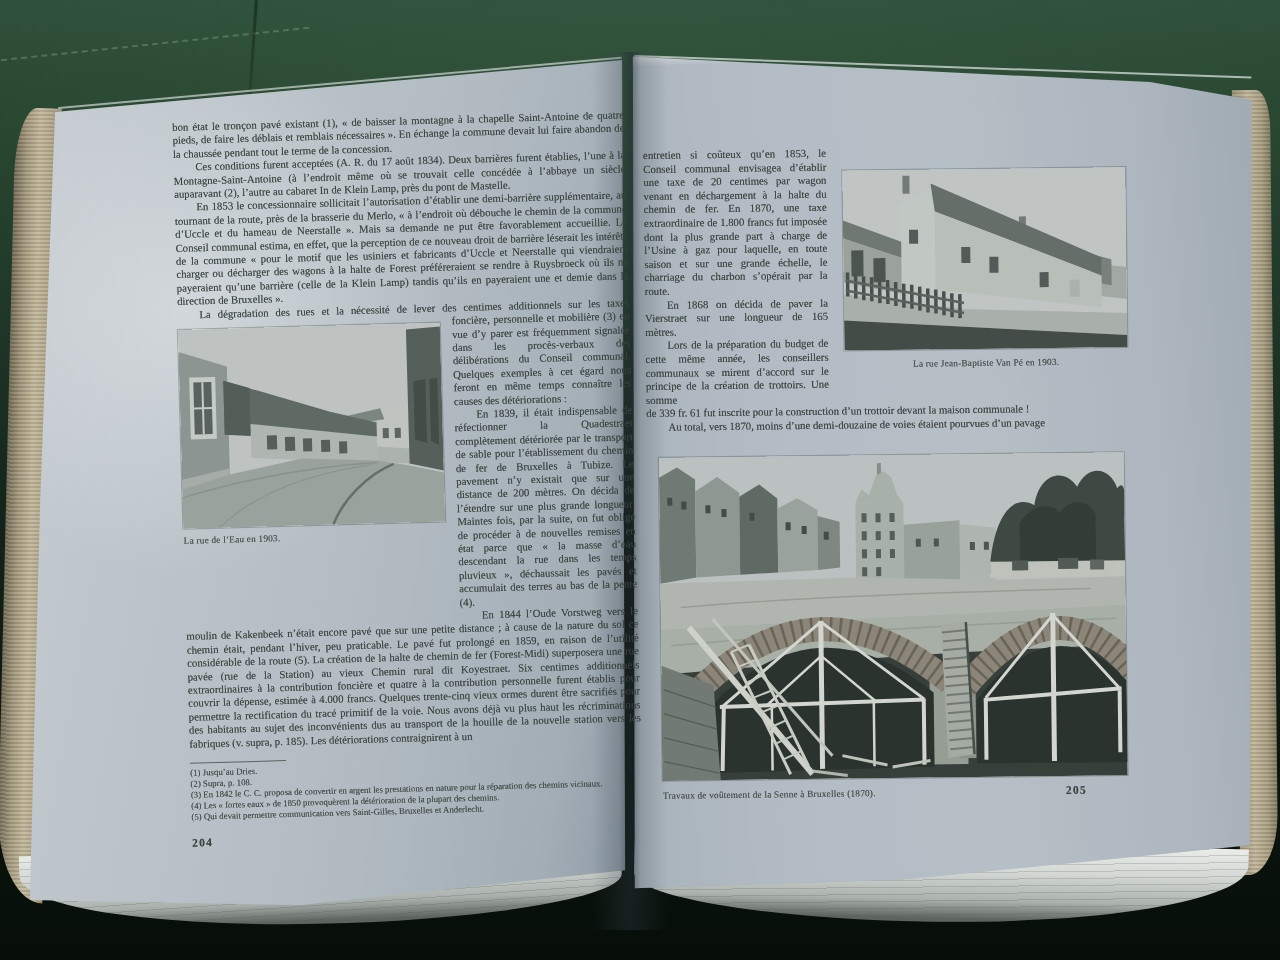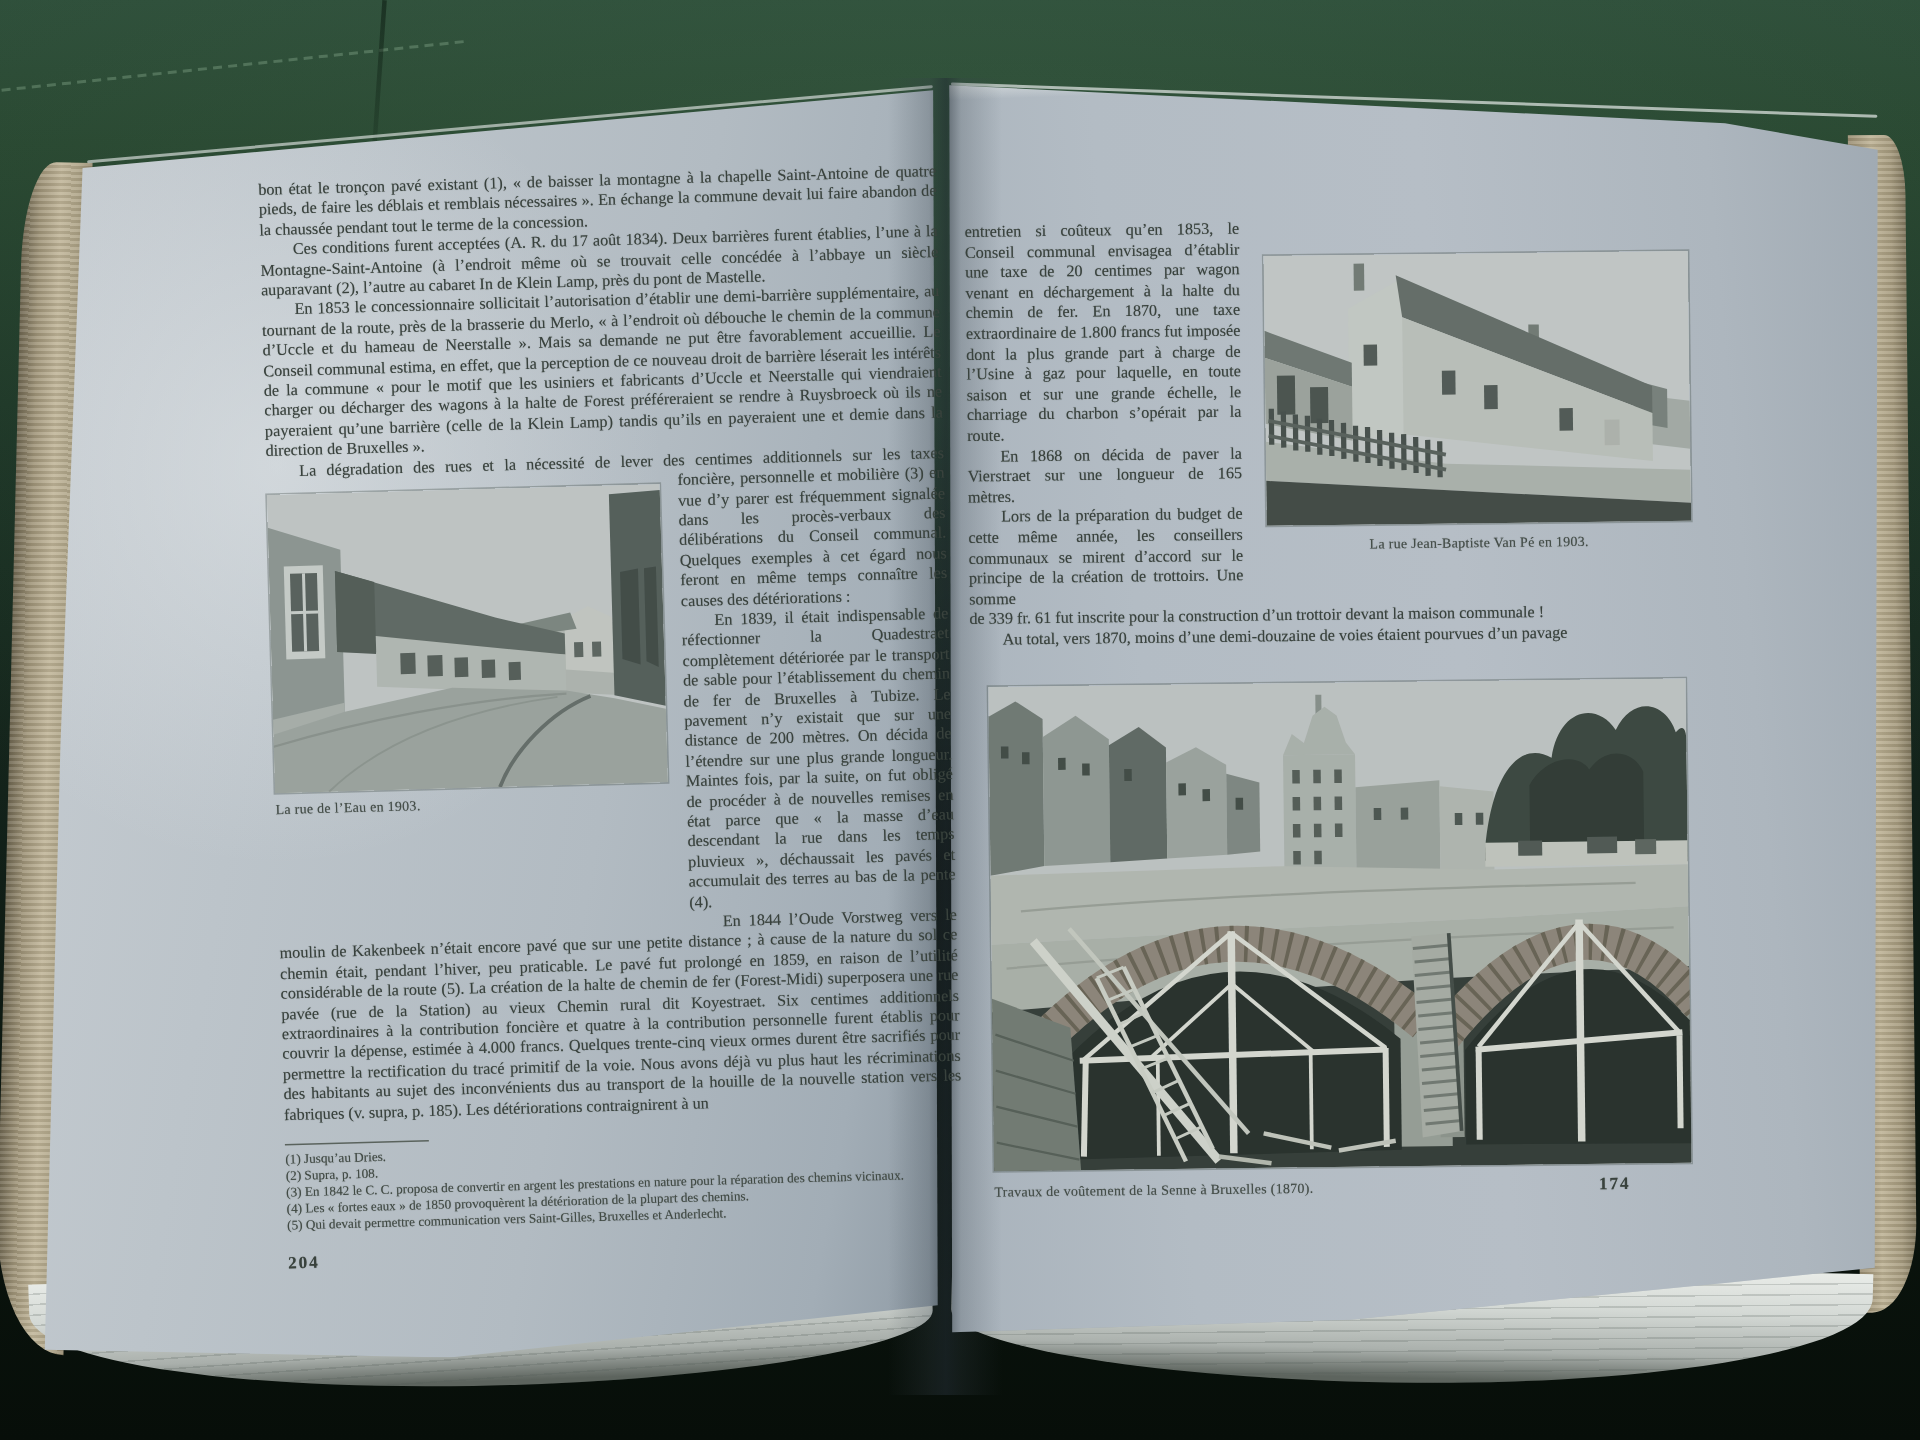--- a/index.html
+++ b/index.html
@@ -344,16 +344,16 @@
 
         <line x1="180" y1="300" x2="225" y2="310" stroke="#c2c6ba" stroke-width="3"></line>
         <line x1="230" y1="312" x2="268" y2="306" stroke="#c2c6ba" stroke-width="3"></line>
         <line x1="150" y1="315" x2="185" y2="320" stroke="#b4b8ac" stroke-width="3"></line>
         <rect width="465" height="323" fill="#9aa8b0" opacity="0.10"></rect>
       </svg>
     </figure>
 
     <div class="caprow">
       <span class="figcap">Travaux de voûtement de la Senne à Bruxelles (1870).</span>
-      <span class="pagenum">174</span>
+      <span class="pagenum">205</span>
     </div>
   </div>
 </div>
 
 </body></html>

